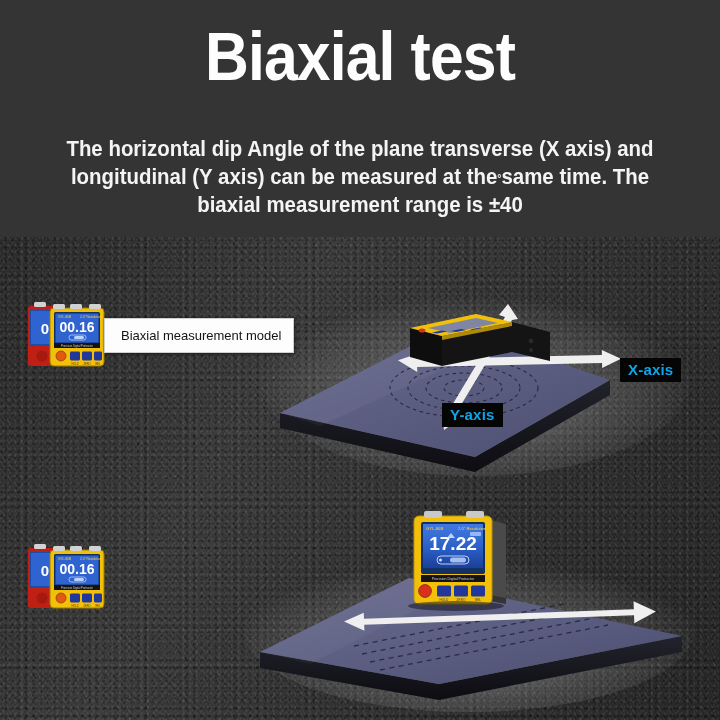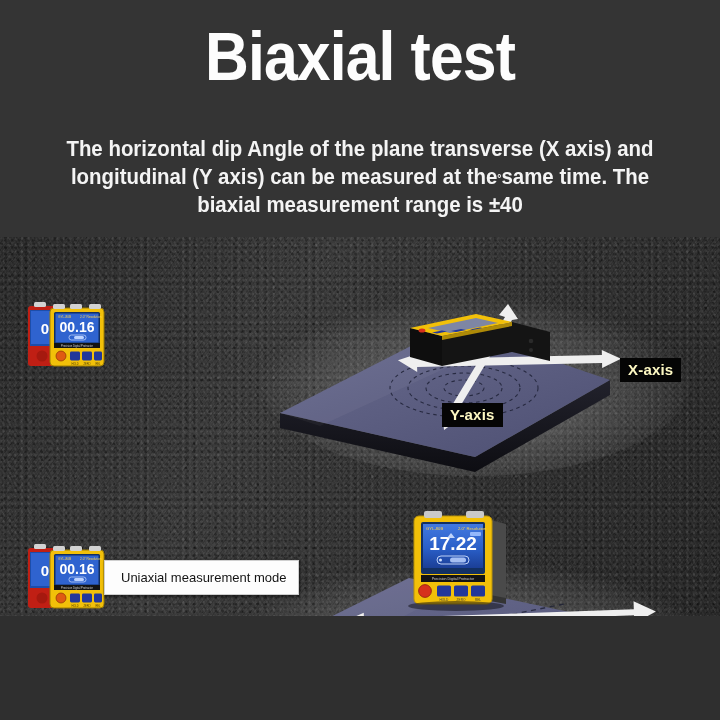--- a/index.html
+++ b/index.html
@@ -1,21 +1,21 @@
 <!DOCTYPE html>
 <html><head>
 <meta charset="utf-8">
 <style>
   html, body {
     margin: 0; padding: 0;
     background: #2f2f2f;
   }
   #page {
     position: relative;
-    width: 720px; height: 616px;
+    width: 720px; height: 720px;
     overflow: hidden;
     font-family: "Liberation Sans", sans-serif;
     background: #333333;
   }
 
   
   .header-band {
     position: absolute;
     left: 0; top: 0; width: 720px; height: 237px;
     background: #343434;
@@ -100,21 +100,21 @@
     padding: 9px 12px 9px 16px;
     white-space: nowrap;
     box-shadow: 1px 1px 3px rgba(0,0,0,0.55);
     align-self: center;
   }
 
   
   .axis-tag {
     position: absolute;
     background: #050505;
-    color: #fef9c3;
+    color: #0ea5e9;
     font-size: 15px;
     font-weight: bold;
     padding: 3px 8px 4px 8px;
     white-space: nowrap;
     letter-spacing: 0.2px;
   }
   #tag-x { left: 620px; top: 358px; }
   #tag-y { left: 442px; top: 403px; }
 </style>
 </head>
@@ -317,20 +317,21 @@
             <circle cx="35" cy="60" r="5" fill="#e05a12" stroke="#8d3206" stroke-width="0.7"></circle>
             <rect x="44" y="55.5" width="10" height="9" rx="1.4" fill="#22379a"></rect>
             <rect x="56" y="55.5" width="10" height="9" rx="1.4" fill="#22379a"></rect>
             <rect x="68" y="55.5" width="8" height="9" rx="1.4" fill="#22379a"></rect>
             <text x="49" y="68.5" text-anchor="middle" font-family="Liberation Sans, sans-serif" font-size="2.6" fill="#4a3c04">HOLD</text>
             <text x="61" y="68.5" text-anchor="middle" font-family="Liberation Sans, sans-serif" font-size="2.6" fill="#4a3c04">ZERO</text>
             <text x="72" y="68.5" text-anchor="middle" font-family="Liberation Sans, sans-serif" font-size="2.6" fill="#4a3c04">REL</text>
           </g>
         </svg>
       </div>
+      <div class="callout">Biaxial measurement model</div>
     </div>
   </div>
 
   <div class="inset" id="inset-bottom">
     <div class="inset-row">
       <div class="device-pair">
         <svg viewBox="0 0 82 78">
           <g>
             <rect x="2" y="10" width="34" height="60" rx="3" fill="#c01f14"></rect>
             <rect x="4" y="14" width="30" height="36" fill="#1c4dab"></rect>
@@ -356,20 +357,19 @@
             <circle cx="35" cy="60" r="5" fill="#e05a12" stroke="#8d3206" stroke-width="0.7"></circle>
             <rect x="44" y="55.5" width="10" height="9" rx="1.4" fill="#22379a"></rect>
             <rect x="56" y="55.5" width="10" height="9" rx="1.4" fill="#22379a"></rect>
             <rect x="68" y="55.5" width="8" height="9" rx="1.4" fill="#22379a"></rect>
             <text x="49" y="68.5" text-anchor="middle" font-family="Liberation Sans, sans-serif" font-size="2.6" fill="#4a3c04">HOLD</text>
             <text x="61" y="68.5" text-anchor="middle" font-family="Liberation Sans, sans-serif" font-size="2.6" fill="#4a3c04">ZERO</text>
             <text x="72" y="68.5" text-anchor="middle" font-family="Liberation Sans, sans-serif" font-size="2.6" fill="#4a3c04">REL</text>
           </g>
         </svg>
       </div>
-      <div class="callout">Uniaxial measurement mode</div>
     </div>
   </div>
 
   <div class="axis-tag" id="tag-x">X-axis</div>
   <div class="axis-tag" id="tag-y">Y-axis</div>
 
 </div>
 
 </body></html>

